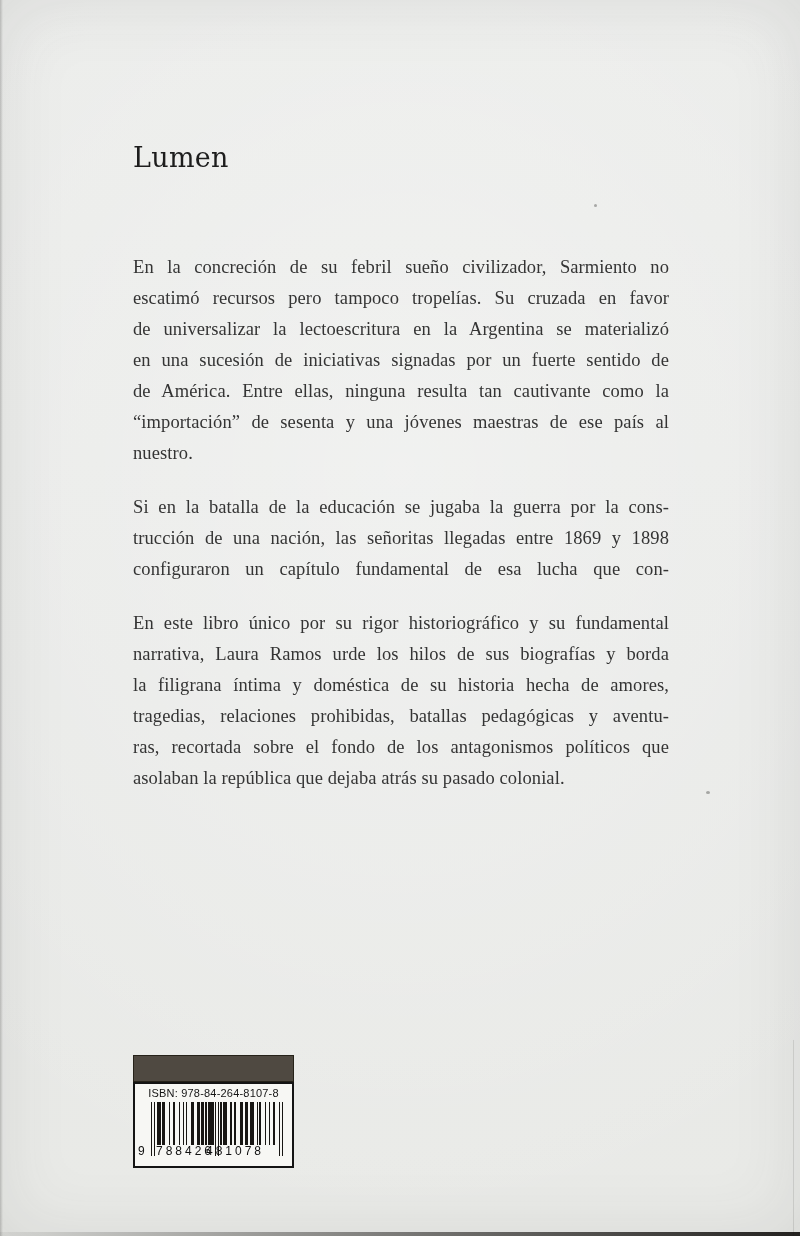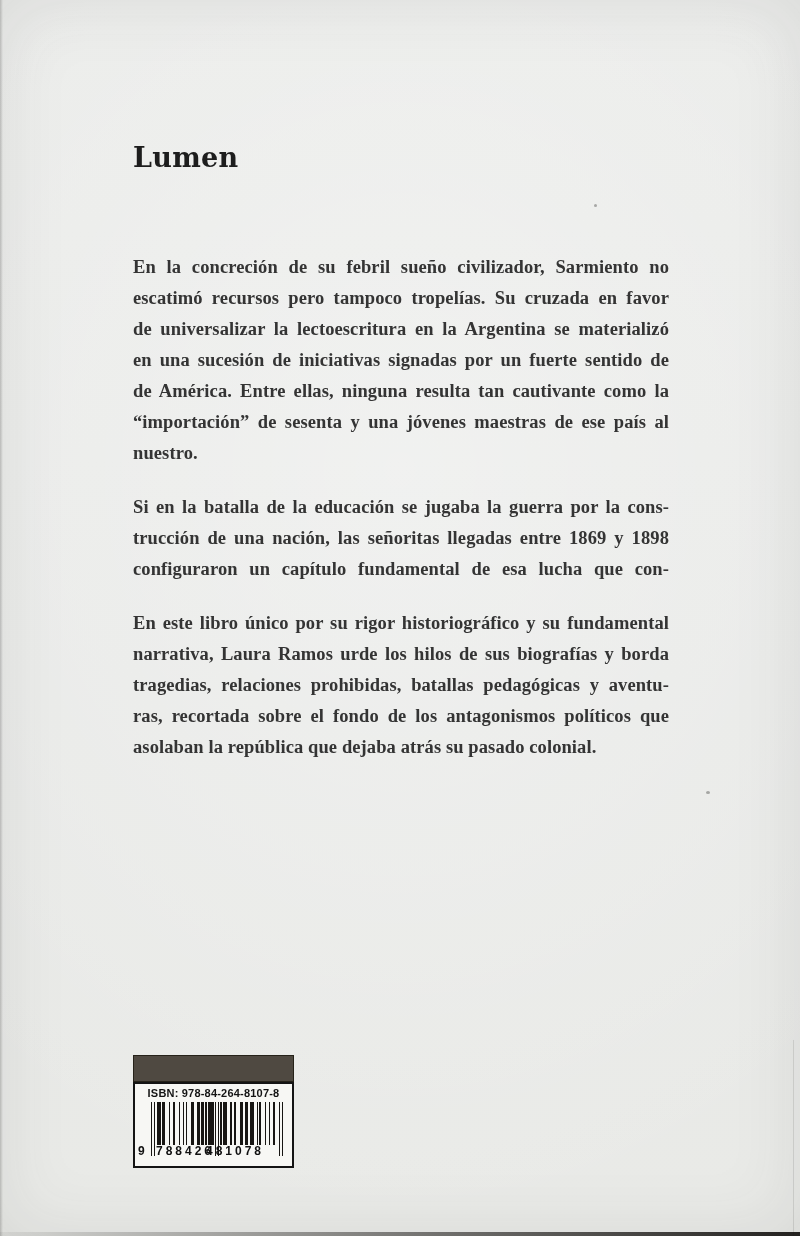--- a/index.html
+++ b/index.html
@@ -4,21 +4,20 @@
 <style>
   html,body { margin:0; padding:0; }
   body { width:800px; height:1236px; background:#d8d8d6; font-family:"Liberation Serif", serif; }
 
   .page {
     position:relative; width:800px; height:1236px; overflow:hidden;
     background:
       radial-gradient(ellipse 120% 90% at 50% 38%, rgba(255,255,255,0.35), rgba(255,255,255,0) 70%),
       linear-gradient(180deg, #ebecea 0%, #e8e9e7 55%, #e9eae7 100%);
     box-shadow: inset 0 0 70px rgba(60,60,55,0.10);
-    font-weight: bold;
   }
 
   
   .edge-left   { position:absolute; left:0; top:0; width:3px; height:100%;
                  background:linear-gradient(90deg, rgba(40,40,38,0.22), rgba(40,40,38,0)); }
   .edge-bottom { position:absolute; left:0; bottom:0; width:100%; height:4px;
                  background:linear-gradient(90deg, rgba(20,18,16,0.05), rgba(20,18,16,0.55) 55%, rgba(15,13,11,0.9)); }
   .edge-right-line { position:absolute; left:793px; top:1040px; width:1px; height:196px; background:rgba(0,0,0,0.10); }
 
   .speck { position:absolute; border-radius:50%; background:rgba(80,80,78,0.45); }
@@ -90,20 +89,21 @@
       <div class="line last">nuestro.</div>
     </div>
     <div class="para">
       <div class="line">Si en la batalla de la educación se jugaba la guerra por la cons-</div>
       <div class="line">trucción de una nación, las señoritas llegadas entre 1869 y 1898</div>
       <div class="line">configuraron un capítulo fundamental de esa lucha que con-</div>
     </div>
     <div class="para">
       <div class="line">En este libro único por su rigor historiográfico y su fundamental</div>
       <div class="line">narrativa, Laura Ramos urde los hilos de sus biografías y borda</div>
+      <div class="line">la filigrana íntima y doméstica de su historia hecha de amores,</div>
       <div class="line">tragedias, relaciones prohibidas, batallas pedagógicas y aventu-</div>
       <div class="line">ras, recortada sobre el fondo de los antagonismos políticos que</div>
       <div class="line last">asolaban la república que dejaba atrás su pasado colonial.</div>
     </div>
   </div>
 
   <div class="barcode-block">
     <div class="band"></div>
     <div class="bcbox">
       <div class="isbn">ISBN: 978-84-264-8107-8</div>

